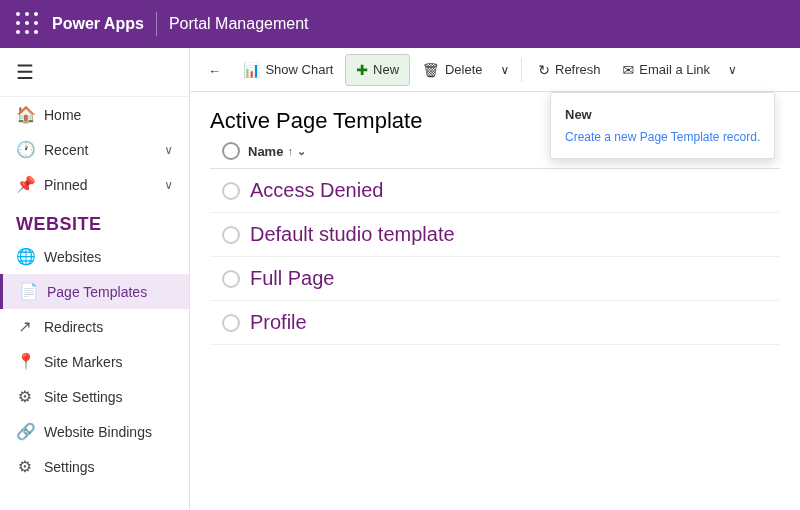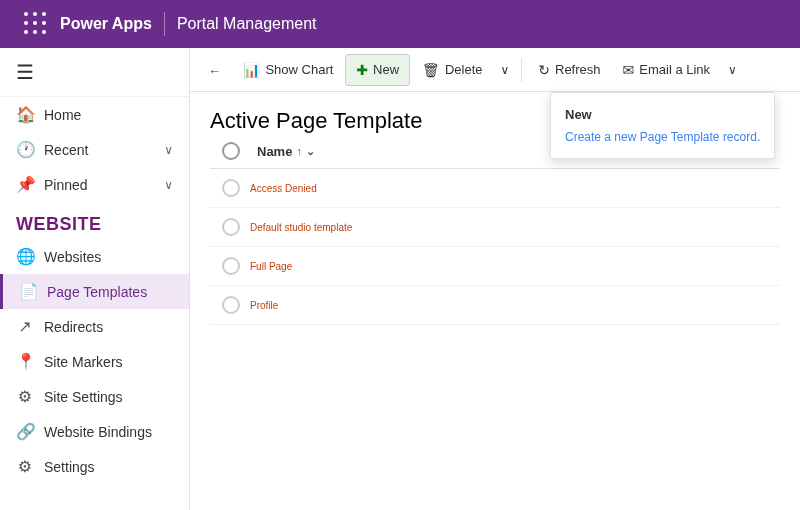--- a/index.html
+++ b/index.html
@@ -4,21 +4,21 @@
   <style>
     * { margin: 0; padding: 0; box-sizing: border-box; }
     body { font-family: 'Segoe UI', sans-serif; font-size: 14px; width: 800px; height: 510px; overflow: hidden; background: #fff; }
 
     
     .top-bar {
       background: #6b2d8b;
       height: 48px;
       display: flex;
       align-items: center;
-      padding: 0 24px;
+      padding: 0 16px;
       gap: 12px;
     }
     .top-bar-grid {
       display: grid;
       grid-template-columns: repeat(3,6px);
       grid-template-rows: repeat(3,6px);
       gap: 3px;
       cursor: pointer;
     }
     .top-bar-grid span {
@@ -156,21 +156,21 @@
       font-weight: 400;
       color: #000;
     }
 
     
     .table-header {
       display: flex;
       align-items: center;
       padding: 8px 12px;
       border-bottom: 1px solid #e0e0e0;
-      gap: 17px;
+      gap: 8px;
     }
     .table-header-checkbox {
       width: 18px; height: 18px;
       border-radius: 50%;
       border: 2px solid #999;
       cursor: pointer;
     }
     .col-name {
       font-size: 13px;
       font-weight: 600;
@@ -187,23 +187,23 @@
       border-bottom: 1px solid #f0f0f0;
       gap: 10px;
       cursor: pointer;
     }
     .row-checkbox {
       width: 18px; height: 18px;
       border-radius: 50%;
       border: 2px solid #ccc;
     }
     .row-link {
-      color: #c2410c;
+      color: #701a75;
       text-decoration: none;
-      font-size: 10px;
+      font-size: 20px;
     }
 
     
     .tooltip-popup {
       position: absolute;
       top: 44px;
       left: 360px;
       background: #fff;
       border: 1px solid #e0e0e0;
       box-shadow: 0 4px 12px rgba(0,0,0,0.15);

